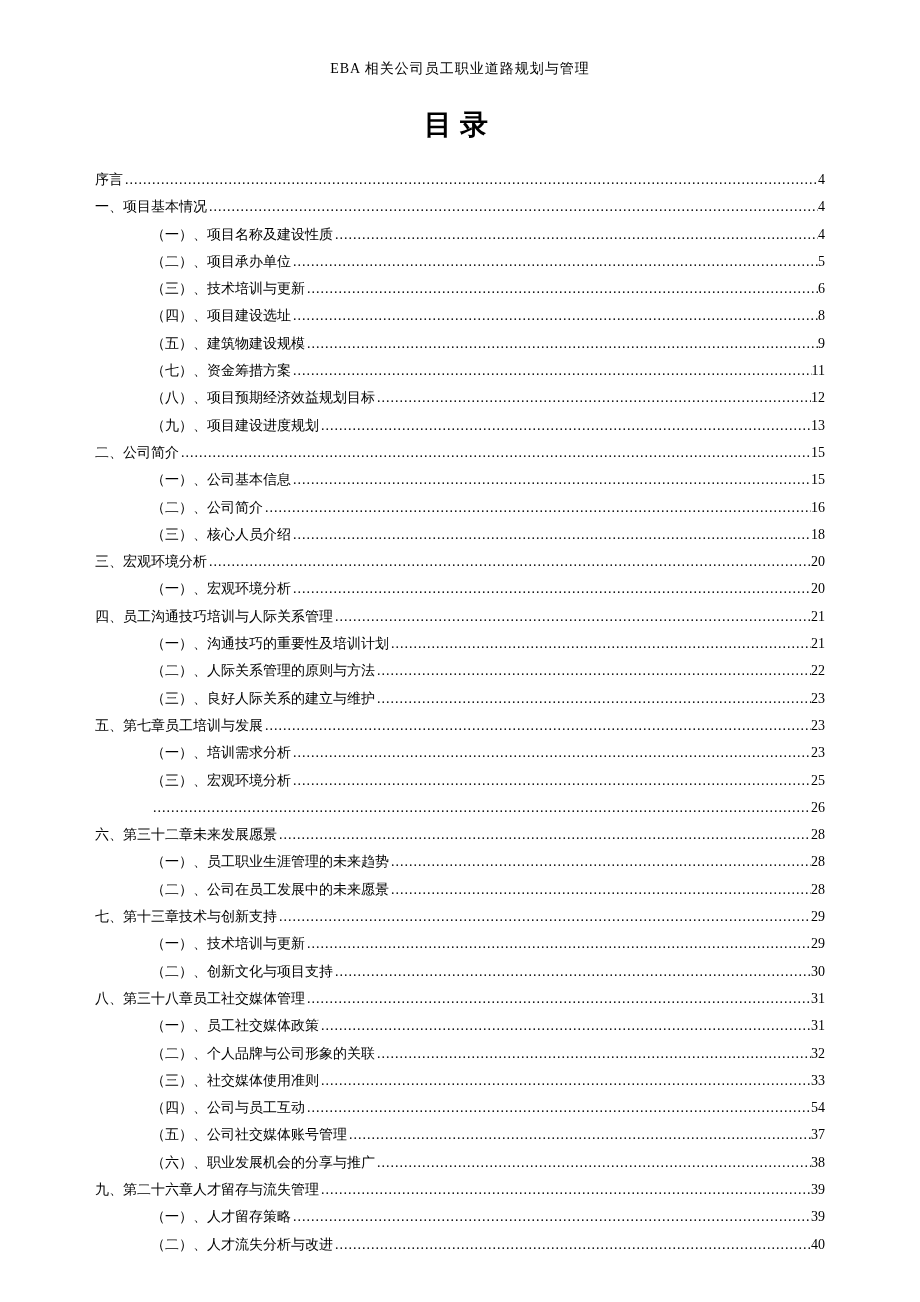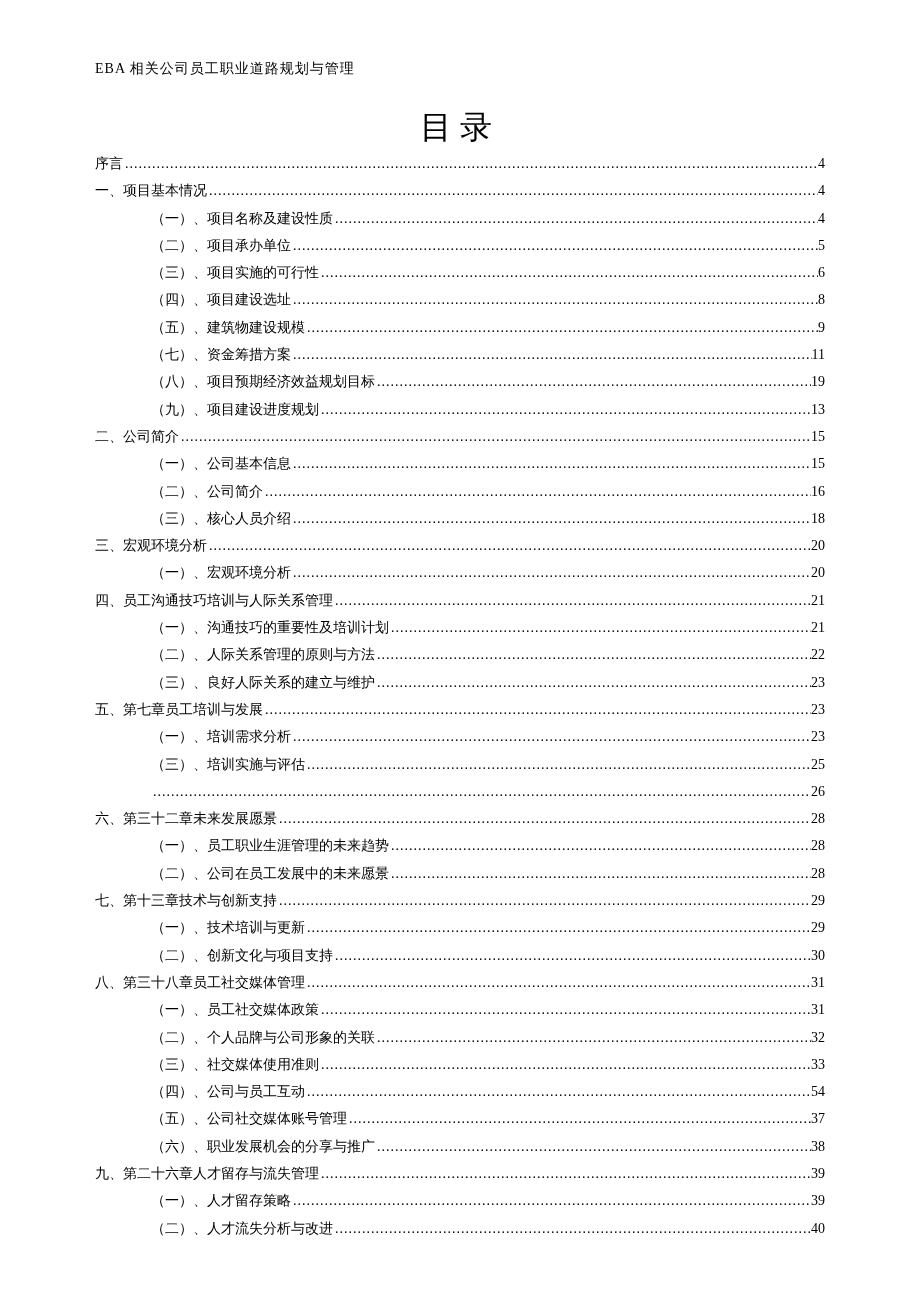--- a/index.html
+++ b/index.html
@@ -10,30 +10,31 @@
     body {
       font-family: "SimSun", "宋体", serif;
       background: #ffffff;
       width: 920px;
       margin: 0 auto;
       padding: 60px 95px 40px 95px;
       color: #000;
       font-size: 14px;
     }
     .header-title {
-      text-align: left;
+      text-align: center;
       font-size: 14px;
       margin-bottom: 28px;
       letter-spacing: 1px;
     }
     .main-title {
       text-align: center;
-      font-size: 32px;
-      font-weight: normal;
+      font-size: 28px;
+      font-weight: bold;
       letter-spacing: 8px;
+      margin-bottom: 22px;
     }
     .toc {
       line-height: 1.95;
     }
     .toc-row {
       display: flex;
       align-items: flex-start;
       white-space: nowrap;
     }
     .toc-level-0 {
@@ -81,21 +82,21 @@
       <span class="toc-label">（一）、项目名称及建设性质</span>
       <span class="toc-dots"></span>
       <span class="toc-page">4</span>
     </div>
     <div class="toc-row toc-level-1">
       <span class="toc-label">（二）、项目承办单位</span>
       <span class="toc-dots"></span>
       <span class="toc-page">5</span>
     </div>
     <div class="toc-row toc-level-1">
-      <span class="toc-label">（三）、项目实施的可行性</span>
+      <span class="toc-label">（三）、技术培训与更新</span>
       <span class="toc-dots"></span>
       <span class="toc-page">6</span>
     </div>
     <div class="toc-row toc-level-1">
       <span class="toc-label">（四）、项目建设选址</span>
       <span class="toc-dots"></span>
       <span class="toc-page">8</span>
     </div>
     <div class="toc-row toc-level-1">
       <span class="toc-label">（五）、建筑物建设规模</span>
@@ -103,21 +104,21 @@
       <span class="toc-page">9</span>
     </div>
     <div class="toc-row toc-level-1">
       <span class="toc-label">（七）、资金筹措方案</span>
       <span class="toc-dots"></span>
       <span class="toc-page">11</span>
     </div>
     <div class="toc-row toc-level-1">
       <span class="toc-label">（八）、项目预期经济效益规划目标</span>
       <span class="toc-dots"></span>
-      <span class="toc-page">19</span>
+      <span class="toc-page">12</span>
     </div>
     <div class="toc-row toc-level-1">
       <span class="toc-label">（九）、项目建设进度规划</span>
       <span class="toc-dots"></span>
       <span class="toc-page">13</span>
     </div>
     <div class="toc-row toc-level-0">
       <span class="toc-label">二、公司简介</span>
       <span class="toc-dots"></span>
       <span class="toc-page">15</span>
@@ -171,21 +172,21 @@
       <span class="toc-label">五、第七章员工培训与发展</span>
       <span class="toc-dots"></span>
       <span class="toc-page">23</span>
     </div>
     <div class="toc-row toc-level-1">
       <span class="toc-label">（一）、培训需求分析</span>
       <span class="toc-dots"></span>
       <span class="toc-page">23</span>
     </div>
     <div class="toc-row toc-level-1">
-      <span class="toc-label">（三）、培训实施与评估</span>
+      <span class="toc-label">（三）、宏观环境分析</span>
       <span class="toc-dots"></span>
       <span class="toc-page">25</span>
     </div>
     <div class="toc-row toc-level-1">
       <span class="toc-dots"></span>
       <span class="toc-page">26</span>
     </div>
     <div class="toc-row toc-level-0">
       <span class="toc-label">六、第三十二章未来发展愿景</span>
       <span class="toc-dots"></span>

